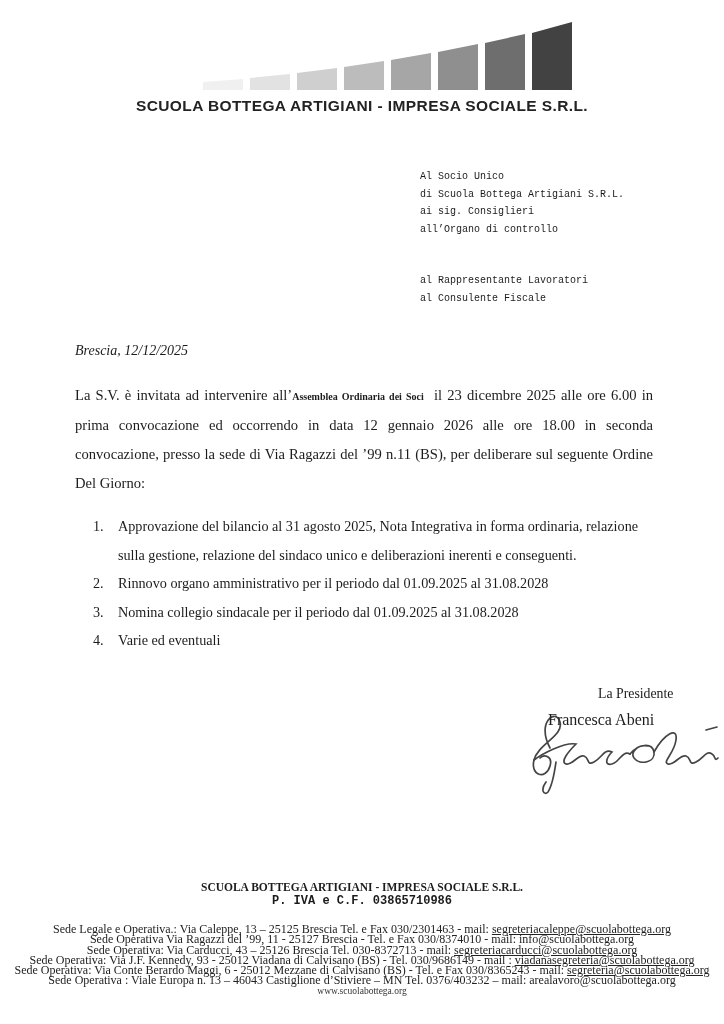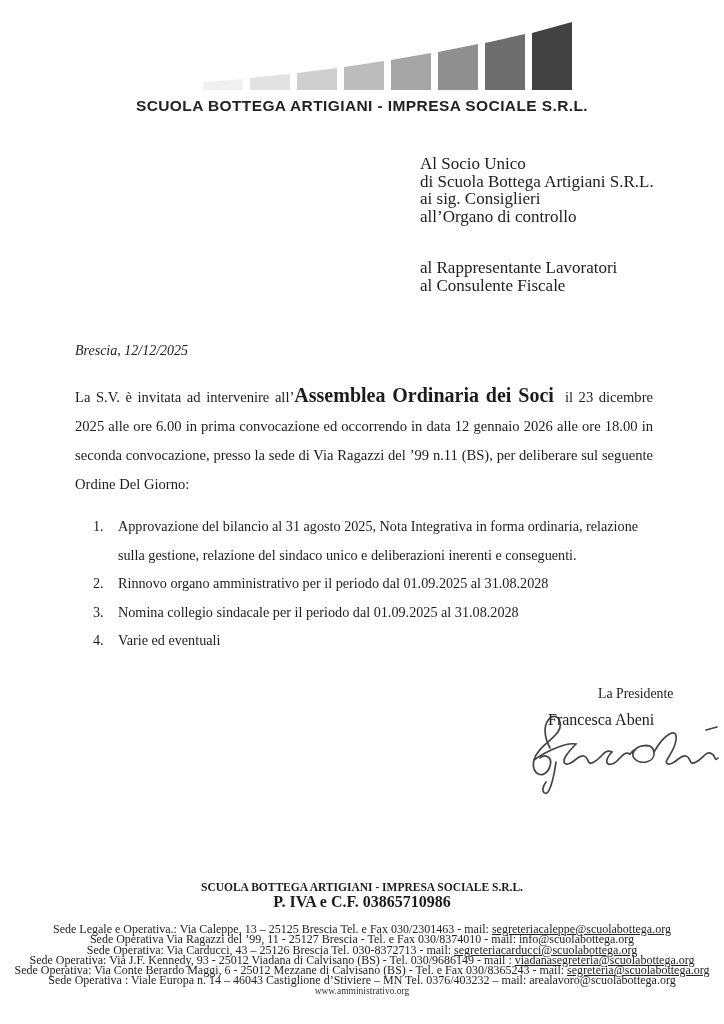--- a/index.html
+++ b/index.html
@@ -19,44 +19,44 @@
   }
   .logo .bar{width:40px;}
   
   .company-header{
     position:absolute;left:0;top:97px;width:100%;
     text-align:center;
     font-family:"Liberation Sans", sans-serif;
     font-weight:600;font-size:15.5px;letter-spacing:.4px;color:#222;
   }
   
-  .recipients{position:absolute;left:420px;top:155px;font-size:17px;line-height:17.5px;}
+  .recipients{position:absolute;left:420px;top:168px;font-size:10px;line-height:17.5px;font-family:Liberation Mono, monospace;}
   .recipients .gap{height:17px;}
   
   .dateline{position:absolute;left:75px;top:343px;font-style:italic;font-size:14px;}
   
   .body-par{
     position:absolute;left:75px;top:381px;width:578px;
     font-size:14.6px;line-height:29px;text-align:justify;
   }
-  .body-par b{font-size:20px;}
+  .body-par b{font-size:10px;}
   
   .agenda{position:absolute;left:93px;top:512px;width:562px;font-size:14.2px;}
   .agenda-item{display:flex;line-height:28.5px;}
   .agenda-item .num{width:25px;flex:none;}
   .agenda-item .itext{flex:1;}
   
   .signature-block{position:absolute;left:520px;top:686px;width:210px;height:110px;}
   .sig-role{margin-left:78px;font-size:13.8px;}
   .sig-name{margin-left:28px;margin-top:9px;font-size:16px;}
   .sig-svg{position:absolute;left:0;top:18px;}
   
   .footer{position:absolute;left:0;top:881px;width:100%;text-align:center;}
   .footer-company{font-weight:bold;font-size:11.5px;line-height:13.5px;}
-  .footer-vat{font-weight:bold;font-size:16px;line-height:13.5px;}
+  .footer-vat{font-weight:bold;font-size:12px;line-height:13.5px;font-family:Liberation Mono, monospace;}
   .footer-locations{margin-top:16px;font-size:12px;line-height:10.3px;color:#222;}
   .footer-locations .email{color:#222;}
   .footer-locations .u{text-decoration:underline;}
   .website{position:absolute;left:0;top:986px;width:100%;text-align:center;font-size:9.5px;color:#333;}
 </style>
 </head>
 <body>
 
 <div class="page">
 
@@ -124,19 +124,19 @@
 
   <div class="footer">
     <div class="footer-company">SCUOLA BOTTEGA ARTIGIANI - IMPRESA SOCIALE S.R.L.</div>
     <div class="footer-vat">P. IVA e C.F. 03865710986</div>
     <div class="footer-locations">
       <div><span>Sede  Legale e Operativa.: Via Caleppe, 13 – 25125 Brescia Tel. e Fax  030/2301463  - mail: </span><span class="email u">segreteriacaleppe@scuolabottega.org</span></div>
       <div><span>Sede  Operativa Via Ragazzi del ’99, 11 - 25127 Brescia - Tel. e Fax 030/8374010 - mail: </span><span class="email">info@scuolabottega.org</span></div>
       <div><span>Sede  Operativa: Via Carducci, 43 – 25126 Brescia Tel. 030-8372713  - mail: </span><span class="email u">segreteriacarducci@scuolabottega.org</span></div>
       <div><span>Sede  Operativa: Via J.F. Kennedy, 93 - 25012 Viadana di Calvisano (BS) - Tel. 030/9686149 - mail : </span><span class="email u">viadanasegreteria@scuolabottega.org</span></div>
       <div><span>Sede  Operativa: Via Conte Berardo Maggi, 6 - 25012 Mezzane di Calvisano (BS) - Tel. e Fax 030/8365243 - mail: </span><span class="email u">segreteria@scuolabottega.org</span></div>
-      <div><span>Sede Operativa : Viale Europa n. 14 – 46043 Castiglione d’Stiviere – MN Tel. 0376/403232 – mail: </span><span class="email">arealavoro@scuolabottega.org</span></div>
+      <div><span>Sede Operativa : Viale Europa n. 13 – 46043 Castiglione d’Stiviere – MN Tel. 0376/403232 – mail: </span><span class="email">arealavoro@scuolabottega.org</span></div>
     </div>
   </div>
 
-  <div class="website">www.amministrativo.org</div>
+  <div class="website">www.scuolabottega.org</div>
 
 </div>
 
 </body></html>

